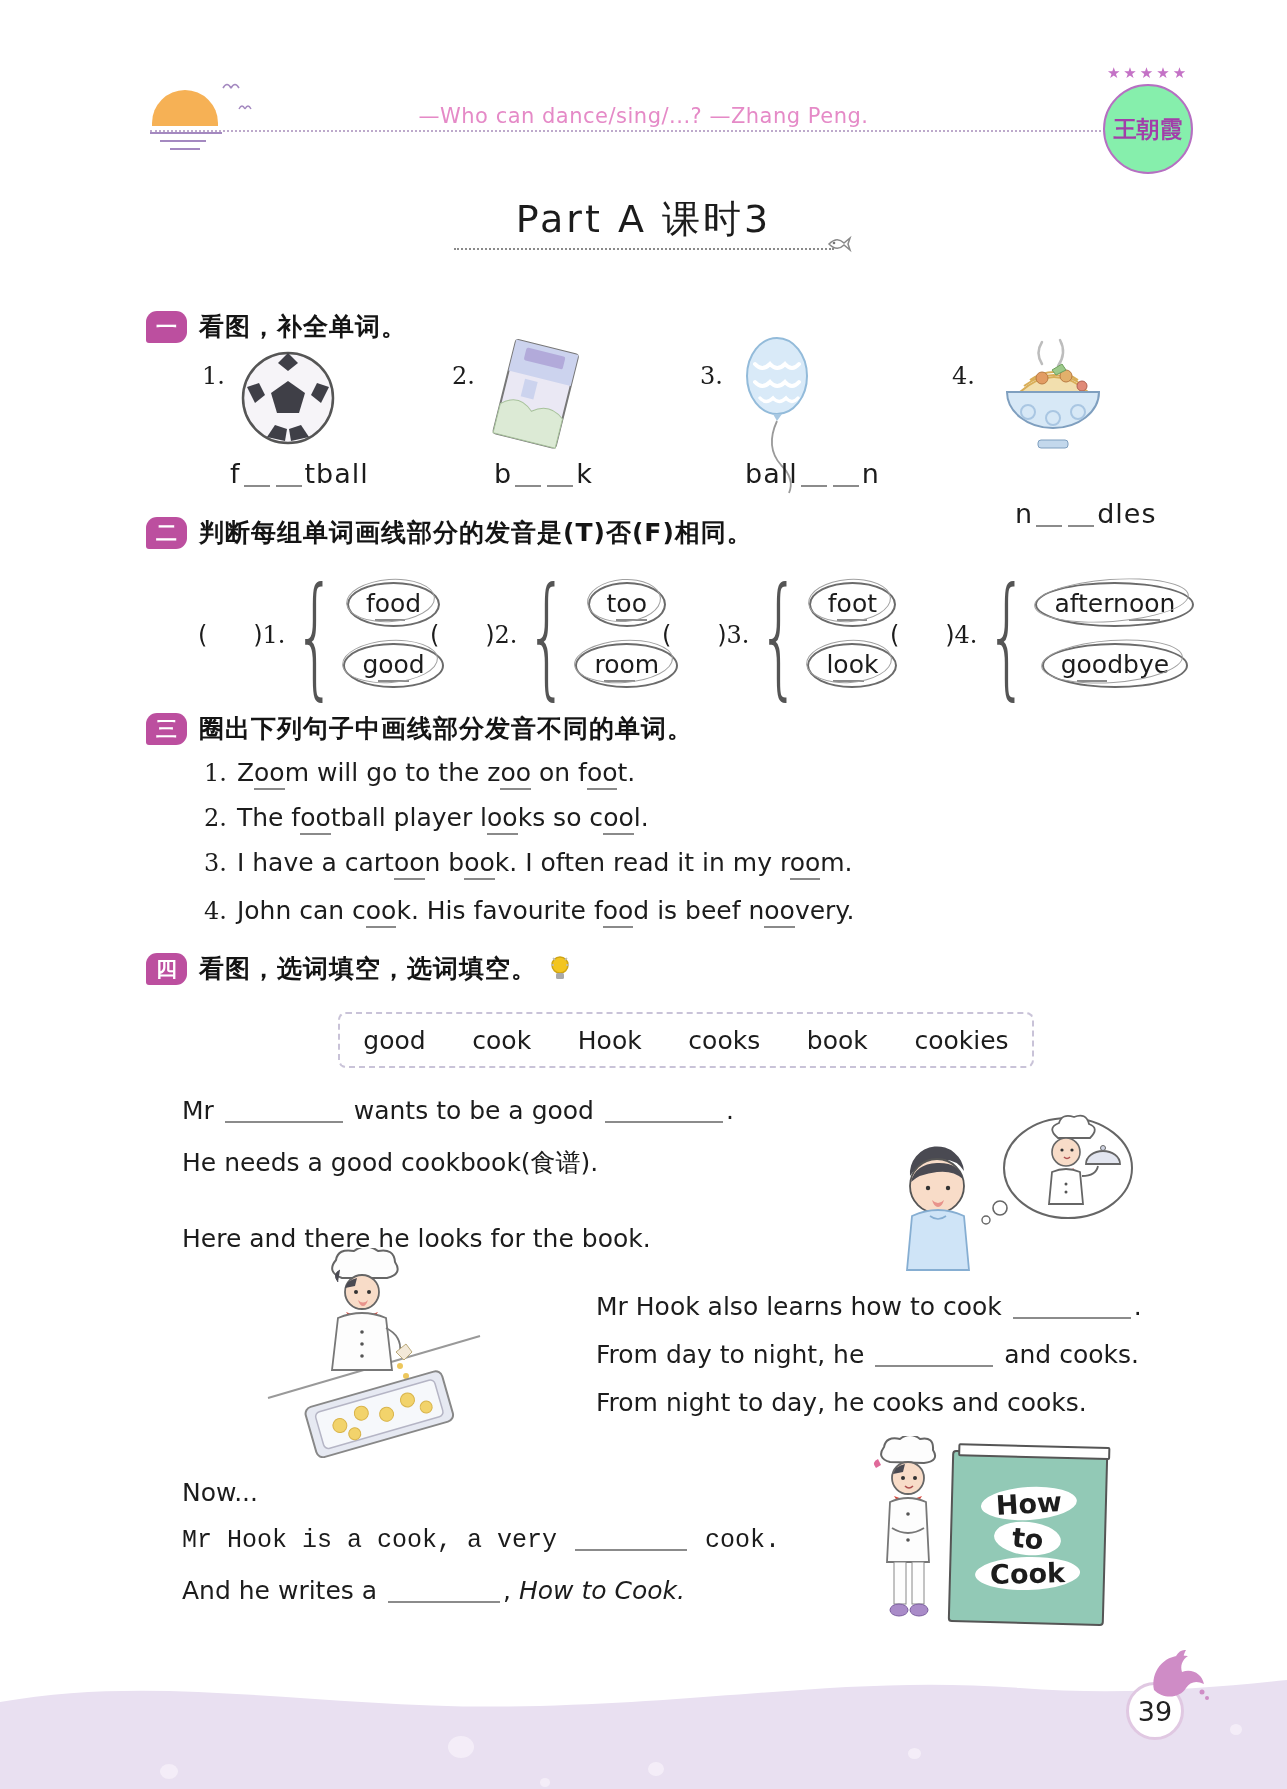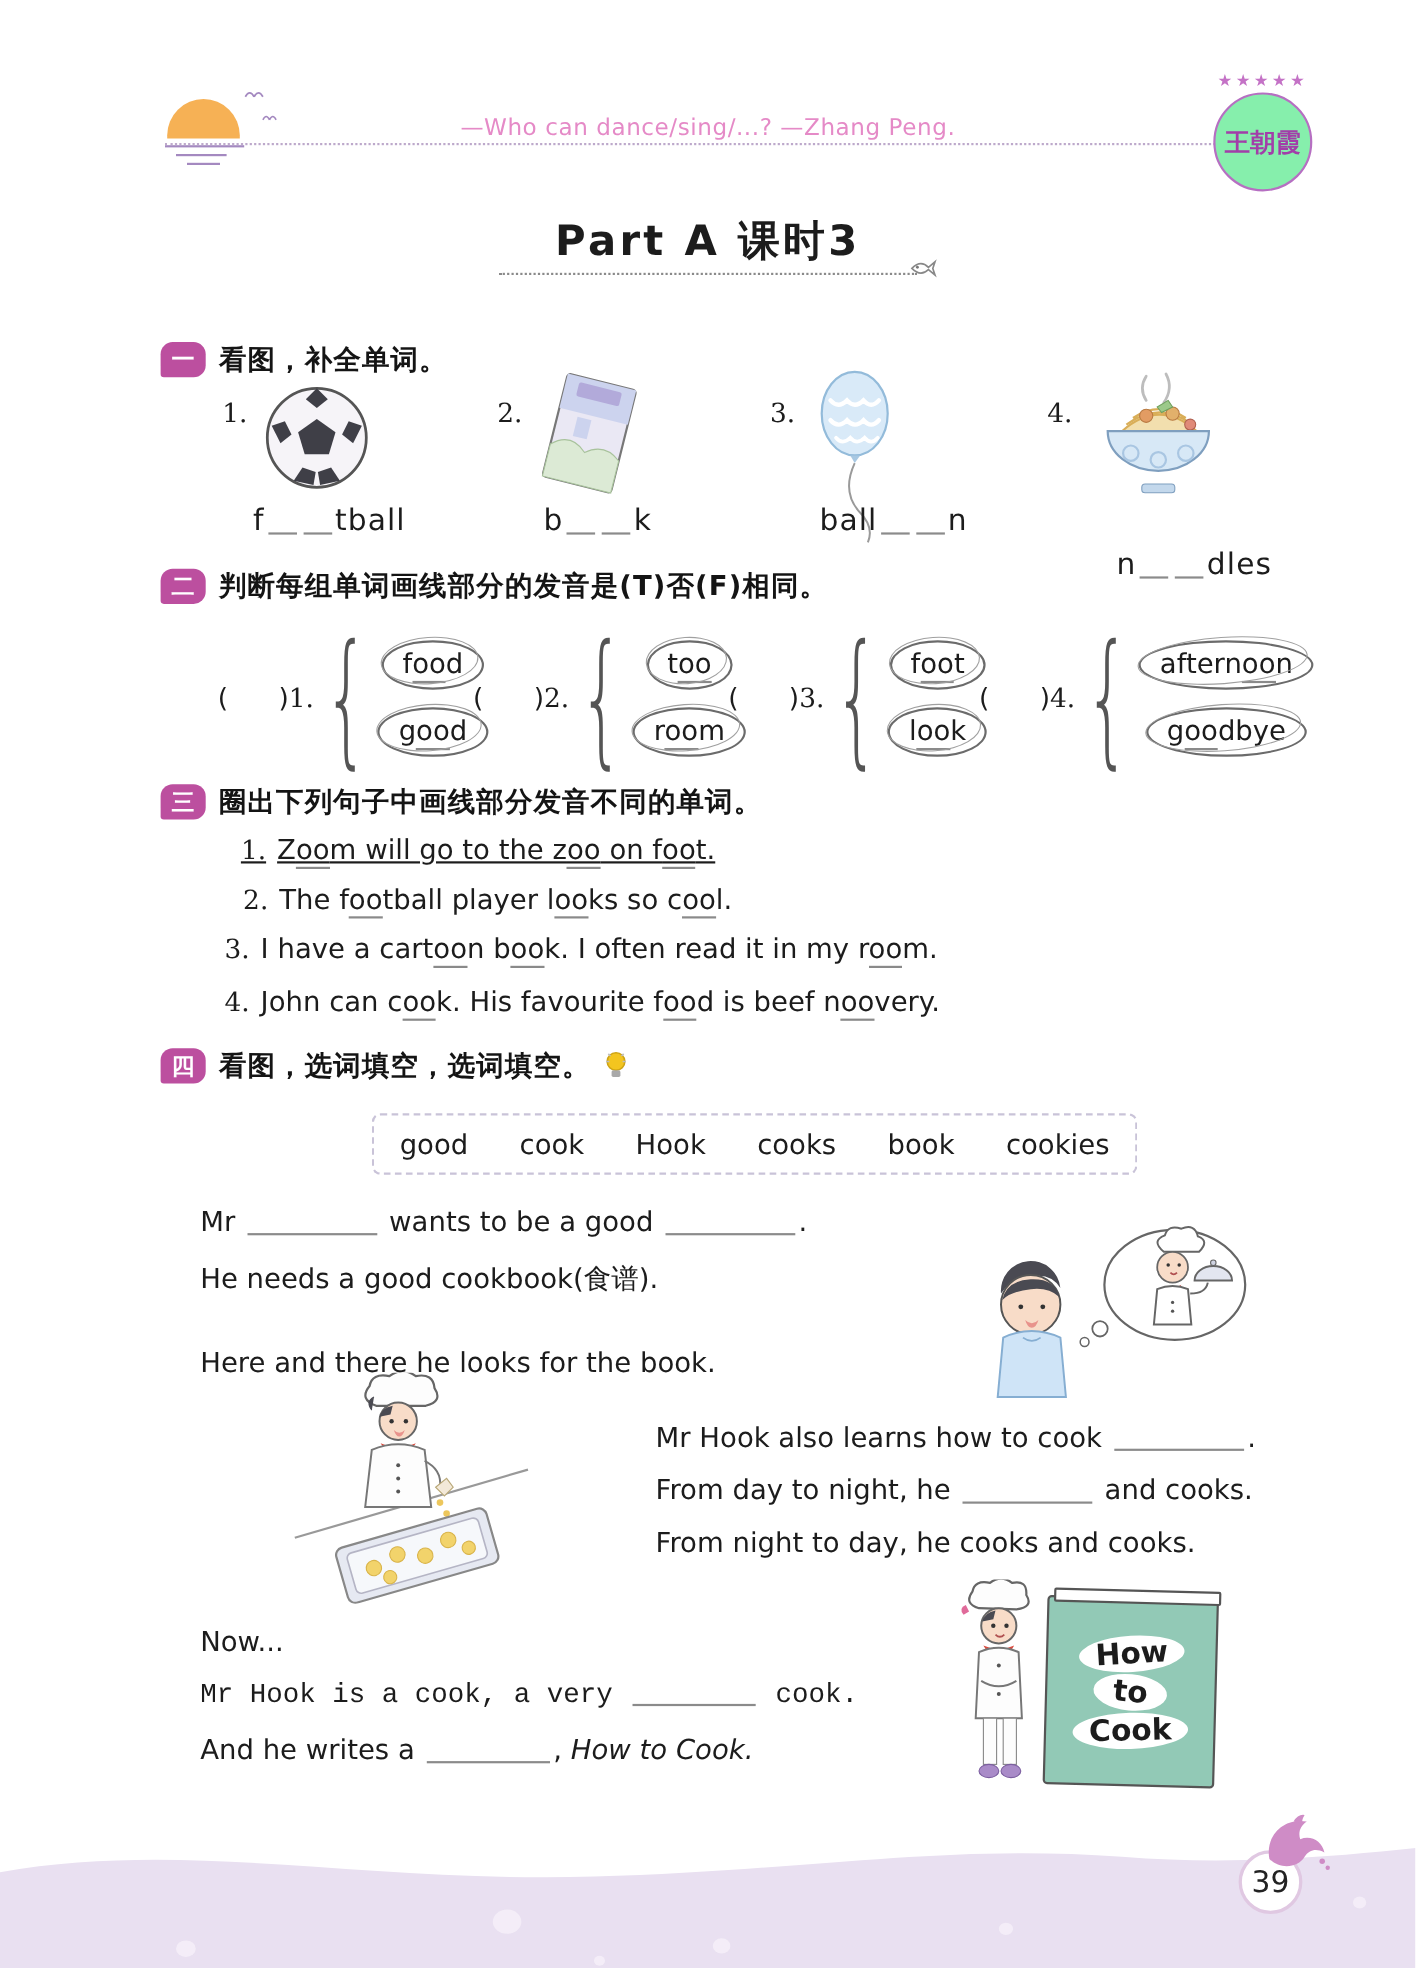--- a/index.html
+++ b/index.html
@@ -15,21 +15,21 @@
   .header-quote{position:absolute;left:0;top:104px;width:1287px;text-align:center;
                 color:#e58ac7;font-size:21px;letter-spacing:.5px;}
   .badge{position:absolute;left:1078px;top:64px;width:140px;text-align:center;}
   .badge-stars{color:#c472c6;font-size:15px;letter-spacing:3px;}
   .badge-circle{width:86px;height:86px;margin:2px auto 0;border:2.5px solid #b66fc2;border-radius:50%;
                 display:flex;align-items:center;justify-content:center;color:#a23ea9;font-weight:700;
                 font-size:23px;font-family:"DejaVu Serif",serif;background:#86efac;}
 
   
   .title-main{position:absolute;left:0;top:194px;width:1287px;text-align:center;
-              font-size:38px;font-weight:700;letter-spacing:3px;}
+              font-size:38px;font-weight:400;letter-spacing:3px;}
   .title-underline{position:absolute;left:50%;top:248px;width:380px;margin-left:-190px;
                    border-top:2.5px dotted #8a8a8a;}
   .title-fish{position:absolute;left:50%;top:234px;margin-left:182px;}
   .subtitle{position:absolute;left:0;top:262px;width:1287px;text-align:center;color:#f0931c;
             font-size:25px;font-weight:700;font-family:"DejaVu Serif",serif;}
 
   
   .sec-head{position:absolute;display:flex;align-items:center;gap:12px;}
   .sec-tag{width:41px;height:32px;background:#bc4f9f;border-radius:11px 11px 11px 3px;color:#fff;
            font-weight:700;font-size:21px;display:flex;align-items:center;justify-content:center;}
@@ -207,24 +207,24 @@
       <span class="oval"><span>aftern</span><span class="ul">oo</span><span>n</span></span>
       <span class="oval"><span>g</span><span class="ul">oo</span><span>dbye</span></span>
     </span>
   </div>
 
   <div class="sec-head" style="left:146px;top:712px;">
     <span class="sec-tag">三</span>
     <span class="sec-title">圈出下列句子中画线部分发音不同的单词。</span>
   </div>
 
-  <div class="sentence" style="left:219px;top:758px;text-decoration:underline;">
+  <div class="sentence" style="left:204px;top:758px;">
     <span class="sent-no">1.</span><span><span>Z</span><span class="ul">oo</span><span>m will go to the z</span><span class="ul">oo</span><span> on f</span><span class="ul">oo</span><span>t.</span></span>
   </div>
-  <div class="sentence" style="left:204px;top:803px;margin-left:17px;">
+  <div class="sentence" style="left:204px;top:803px;">
     <span class="sent-no">2.</span><span><span>The f</span><span class="ul">oo</span><span>tball player l</span><span class="ul">oo</span><span>ks so c</span><span class="ul">oo</span><span>l.</span></span>
   </div>
   <div class="sentence" style="left:204px;top:848px;">
     <span class="sent-no">3.</span><span><span>I have a cart</span><span class="ul">oo</span><span>n b</span><span class="ul">oo</span><span>k. I often read it in my r</span><span class="ul">oo</span><span>m.</span></span>
   </div>
   <div class="sentence" style="left:204px;top:896px;">
     <span class="sent-no">4.</span><span><span>John can c</span><span class="ul">oo</span><span>k. His favourite f</span><span class="ul">oo</span><span>d is beef n</span><span class="ul">oo</span><span>very.</span></span>
   </div>
 
   <div class="sec-head" style="left:146px;top:952px;">

